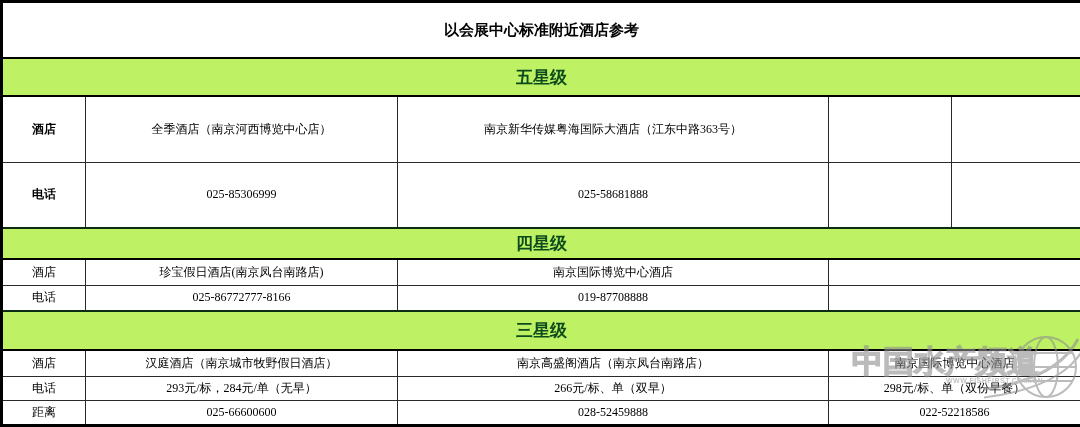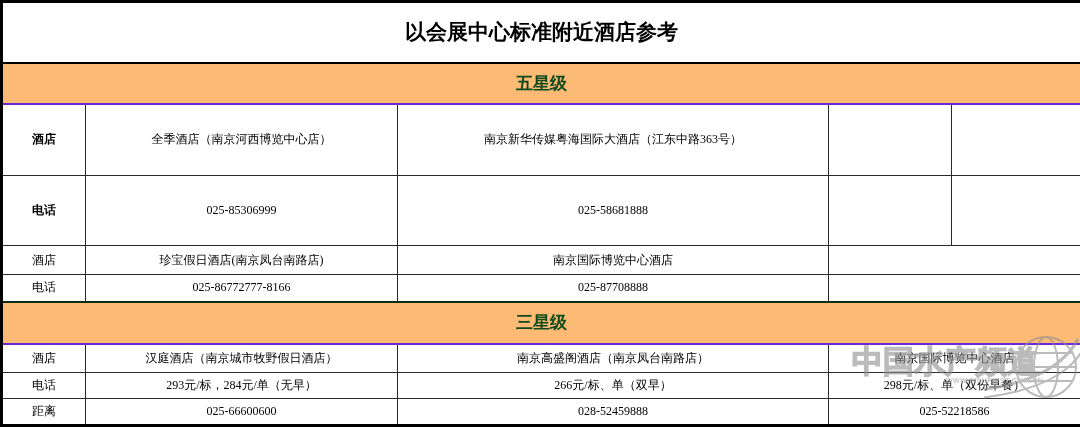--- a/index.html
+++ b/index.html
@@ -24,31 +24,31 @@
     padding:0 2px;
     font-size:12px;
     overflow:hidden;
     white-space:nowrap;
   }
   
   table.hotels{border:3px solid #000;}
   tr.title-row td{
     border-bottom:2px solid #000;
     font-weight:bold;
-    font-size:21px;
+    font-size:15px;
     background:#fff;
   }
   tr.band td{
-    background:#fdba74;
+    background:#bef264;
     color:#0c4a1c;
     font-weight:bold;
     font-size:17px;
     border-left:none;border-right:none;
     border-top:2px solid #0c2d14;
-    border-bottom:2px solid #6d28d9;
+    border-bottom:2px solid #000000;
   }
   tr.h54{height:54px;} tr.h36{height:36px;} tr.h63{height:63px;} tr.h62{height:62px;}
   tr.h30{height:30px;} tr.h29{height:37px;} tr.h25{height:25px;} tr.h24{height:24px;} tr.h23{height:23px;}
   td.lbl-b{font-weight:bold;}
   td.lbl-l{text-align:left;padding-left:5px;}
   .five td{font-size:17px;}
   
   .watermark{
     position:absolute;
     right:0;bottom:12px;
@@ -109,30 +109,33 @@
       <td></td>
     </tr>
     <tr class="five h62">
       <td class="lbl-b">电话</td>
       <td>025-85306999</td>
       <td>025-58681888</td>
       <td></td>
       <td></td>
     </tr>
 
+    <tr class="band h30">
+      <td colspan="5">四星级</td>
+    </tr>
     <tr class="h25">
       <td class="lbl-l">酒店</td>
       <td>珍宝假日酒店(南京凤台南路店)</td>
       <td>南京国际博览中心酒店</td>
       <td colspan="2"></td>
     </tr>
     <tr class="h24">
       <td class="lbl-l">电话</td>
       <td>025-86772777-8166</td>
-      <td>025-87708888</td>
+      <td>019-87708888</td>
       <td colspan="2"></td>
     </tr>
 
     <tr class="band h29">
       <td colspan="5">三星级</td>
     </tr>
     <tr class="h25">
       <td class="lbl-l">酒店</td>
       <td>汉庭酒店（南京城市牧野假日酒店）</td>
       <td>南京高盛阁酒店（南京凤台南路店）</td>
@@ -141,21 +144,21 @@
     <tr class="h23">
       <td class="lbl-l">电话</td>
       <td>293元/标，284元/单（无早）</td>
       <td>266元/标、单（双早）</td>
       <td colspan="2">298元/标、单（双份早餐）</td>
     </tr>
     <tr class="h24">
       <td class="lbl-l">距离</td>
       <td>025-66600600</td>
       <td>028-52459888</td>
-      <td colspan="2">025-52218586</td>
+      <td colspan="2">022-52218586</td>
     </tr>
   </tbody>
     </table>
 
   <div class="watermark">
     <svg class="wm-globe" width="110" height="72" viewBox="0 0 110 72">
       <g fill="none" stroke="#8f8f8f" stroke-width="2">
         <circle cx="62" cy="38" r="30"></circle>
         <ellipse cx="62" cy="38" rx="12" ry="30"></ellipse>
         <line x1="32" y1="38" x2="92" y2="38"></line>

